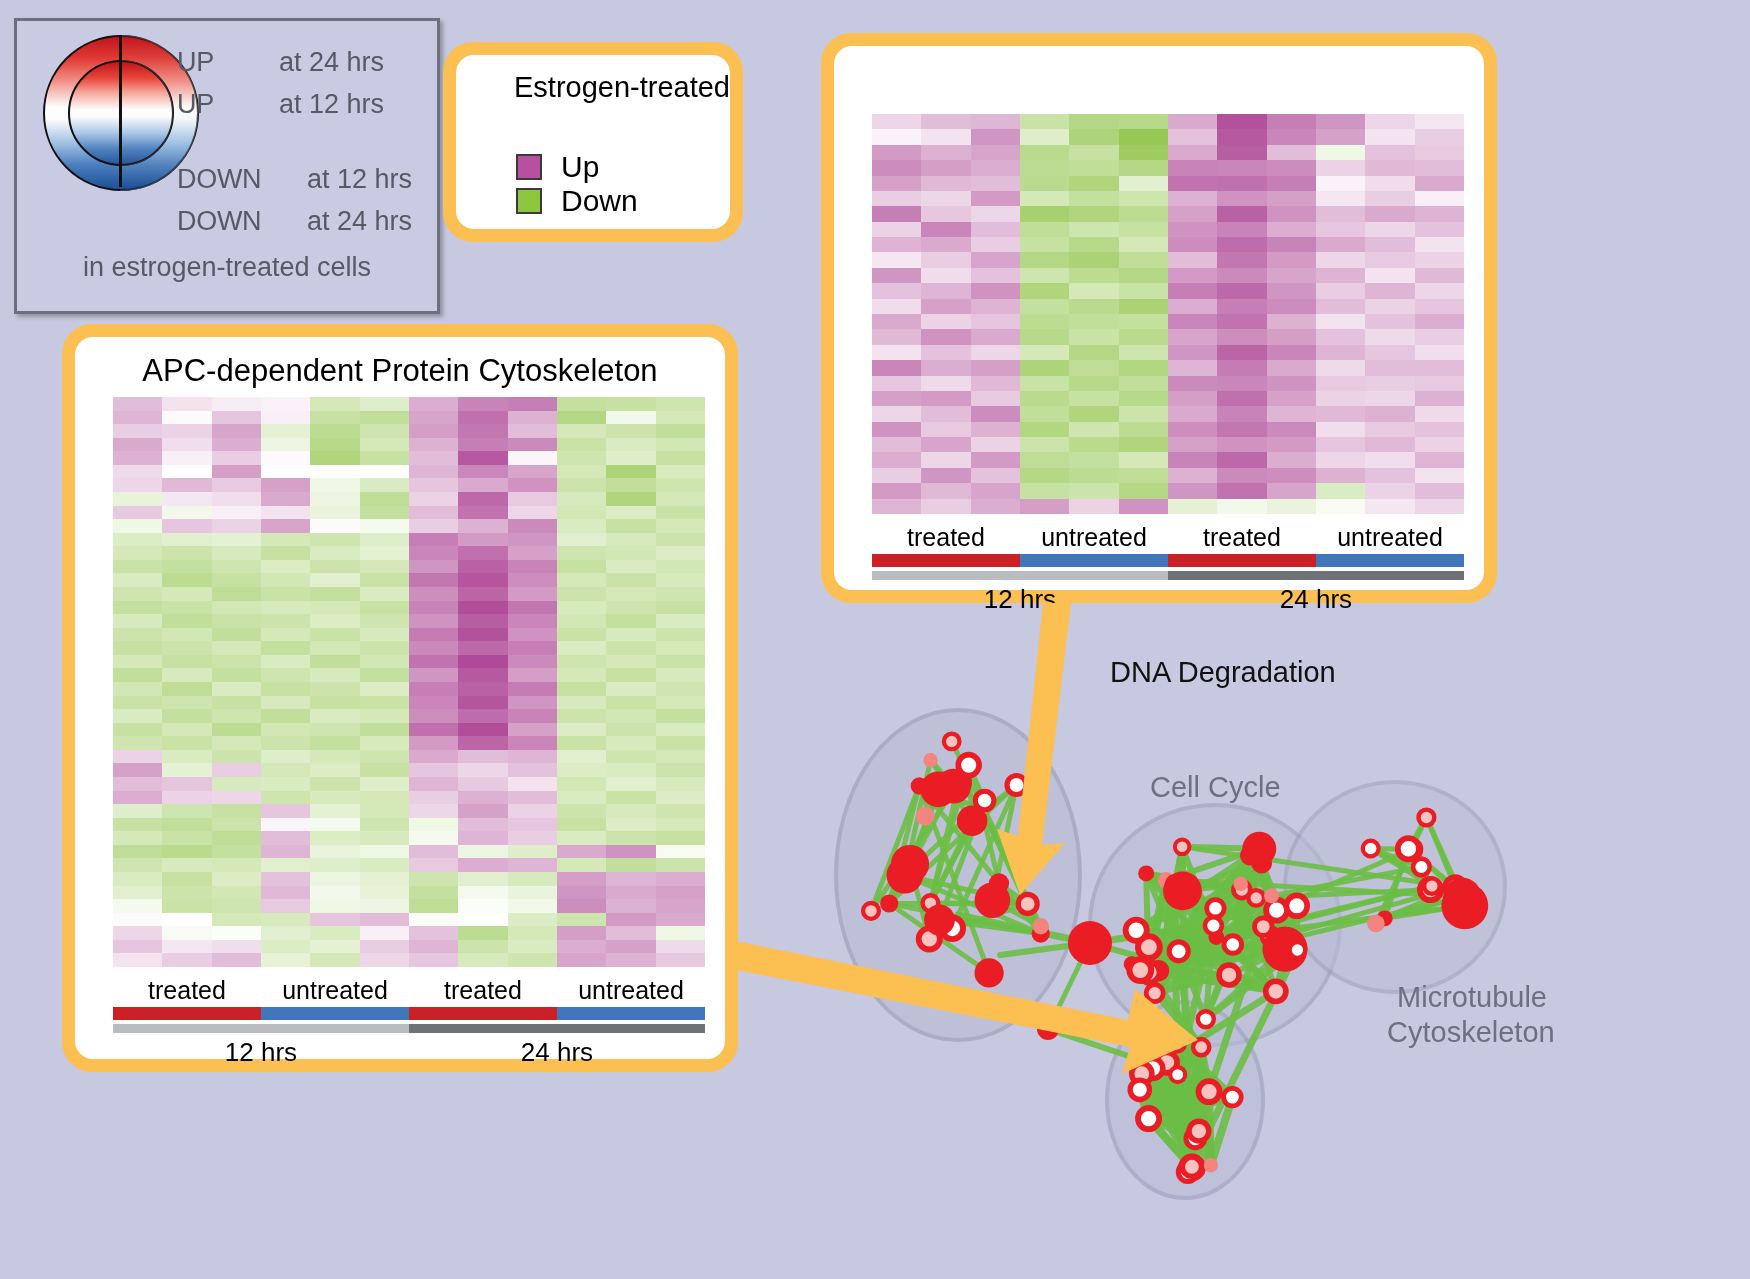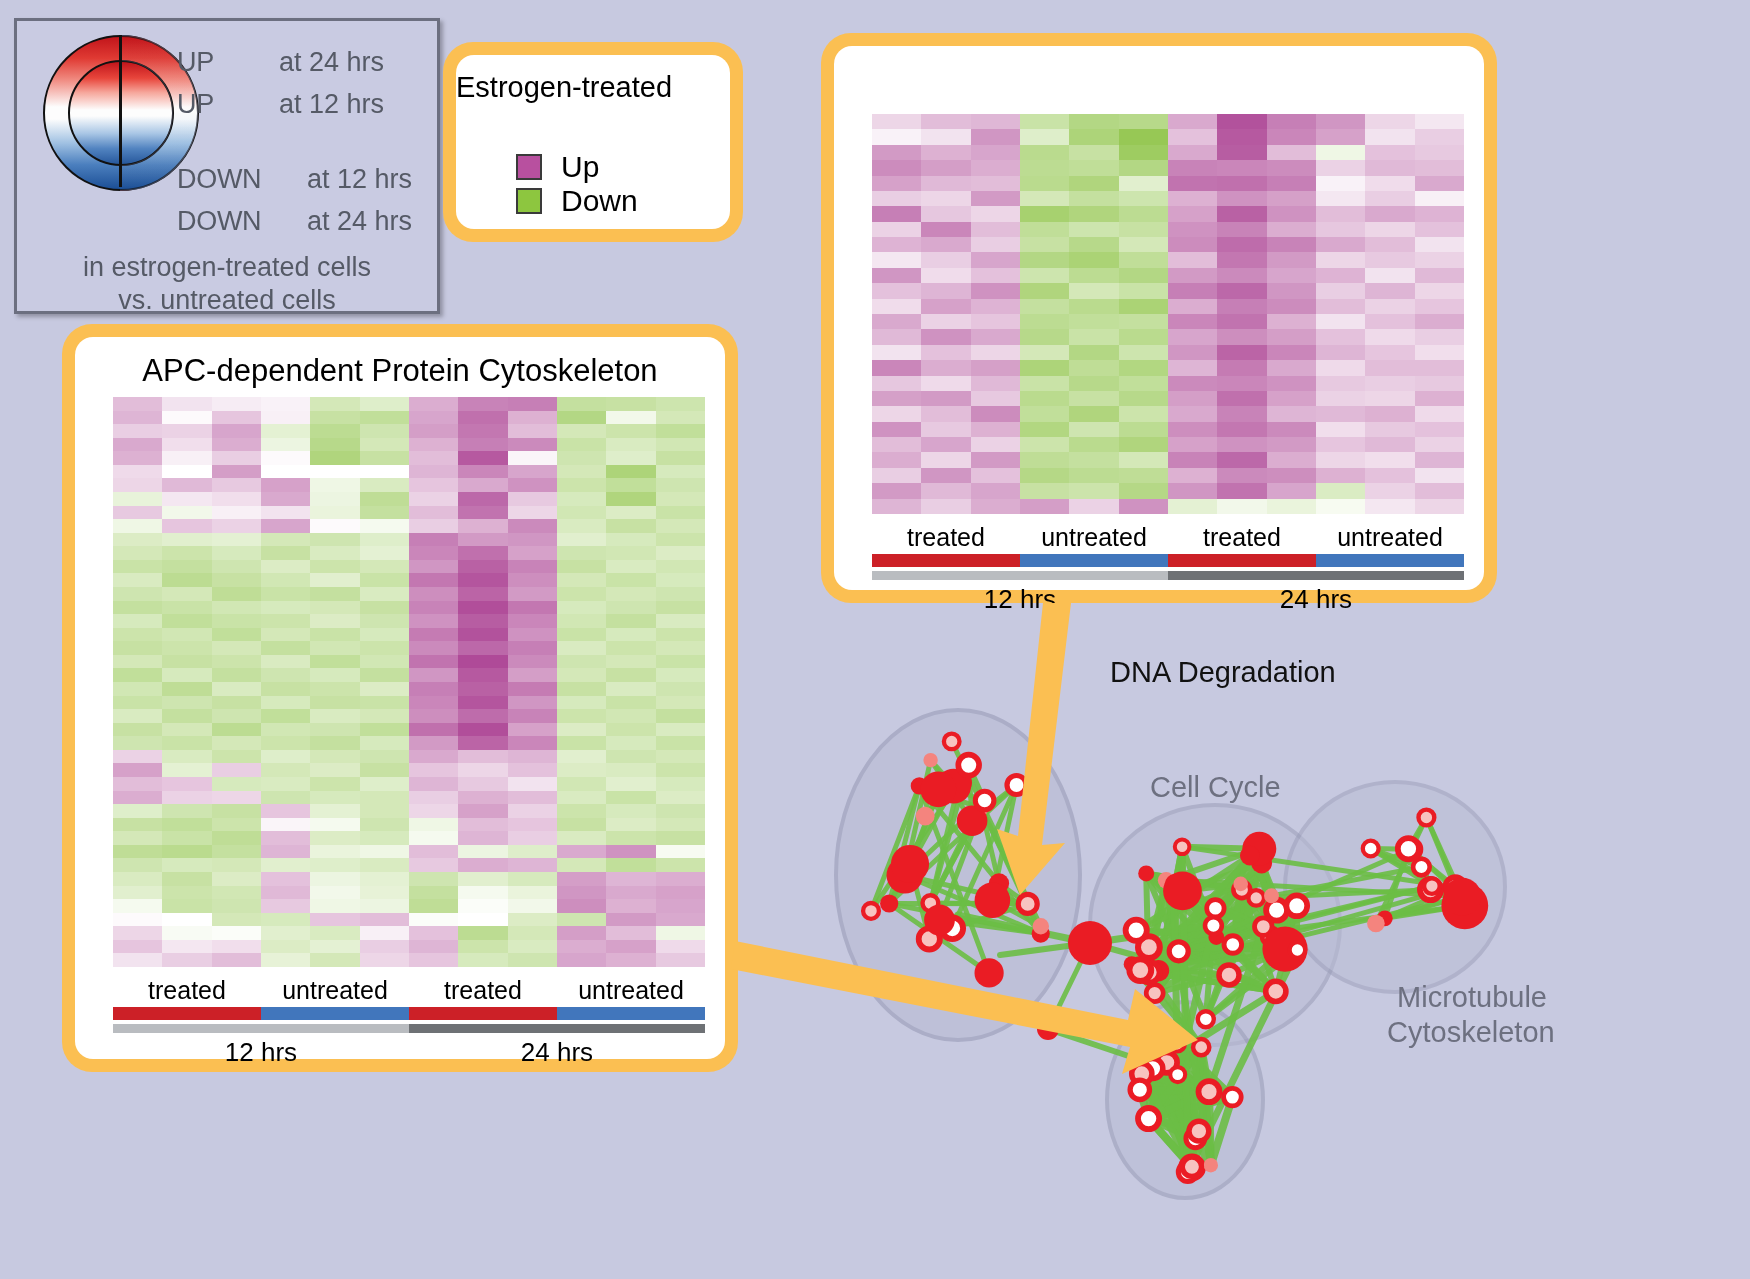--- a/index.html
+++ b/index.html
@@ -62,21 +62,21 @@
     box-sizing:border-box;
   }
   .ypanel-inner{
     width:100%;height:100%;background:#fff;border-radius:18px;
     box-sizing:border-box;position:relative;
   }
 
   
   #key-panel{left:443px;top:42px;width:300px;height:200px;}
   #key-title{
-    position:absolute;left:0;top:16px;width:100%;text-align:left;
+    position:absolute;left:0;top:16px;width:100%;text-align:right;
     font-size:29px;line-height:1.16;color:#000;
   }
   #key-rows{position:absolute;left:60px;top:97px;}
   .key-row{display:flex;align-items:center;margin-bottom:4px;}
   .swatch{width:26px;height:26px;border:2px solid #3a3a3a;box-sizing:border-box;}
   .key-label{font-size:30px;color:#000;margin-left:19px;line-height:1;}
 
   
   #rf-panel{left:821px;top:33px;width:676px;height:570px;}
   #apc-panel{left:62px;top:324px;width:676px;height:748px;}
@@ -120,21 +120,20 @@
   <div class="abs wheel-time" id="wt-up24">at 24 hrs</div>
   <div class="abs wheel-lbl" id="wl-up12">UP</div>
   <div class="abs wheel-time" id="wt-up12">at 12 hrs</div>
   <div class="abs wheel-lbl" id="wl-dn12">DOWN</div>
   <div class="abs wheel-time" id="wt-dn12">at 12 hrs</div>
   <div class="abs wheel-lbl" id="wl-dn24">DOWN</div>
   <div class="abs wheel-time" id="wt-dn24">at 24 hrs</div>
 
   <div class="abs" id="wheel-cap">
     <div>in estrogen-treated cells</div>
-    <div>vs. untreated cells</div>
   </div>
 </div>
 
 <div class="abs ypanel" id="key-panel">
   <div class="ypanel-inner">
     <div id="key-title">
       <div>Estrogen-treated</div>
     </div>
     <div id="key-rows">
       <div class="key-row">

